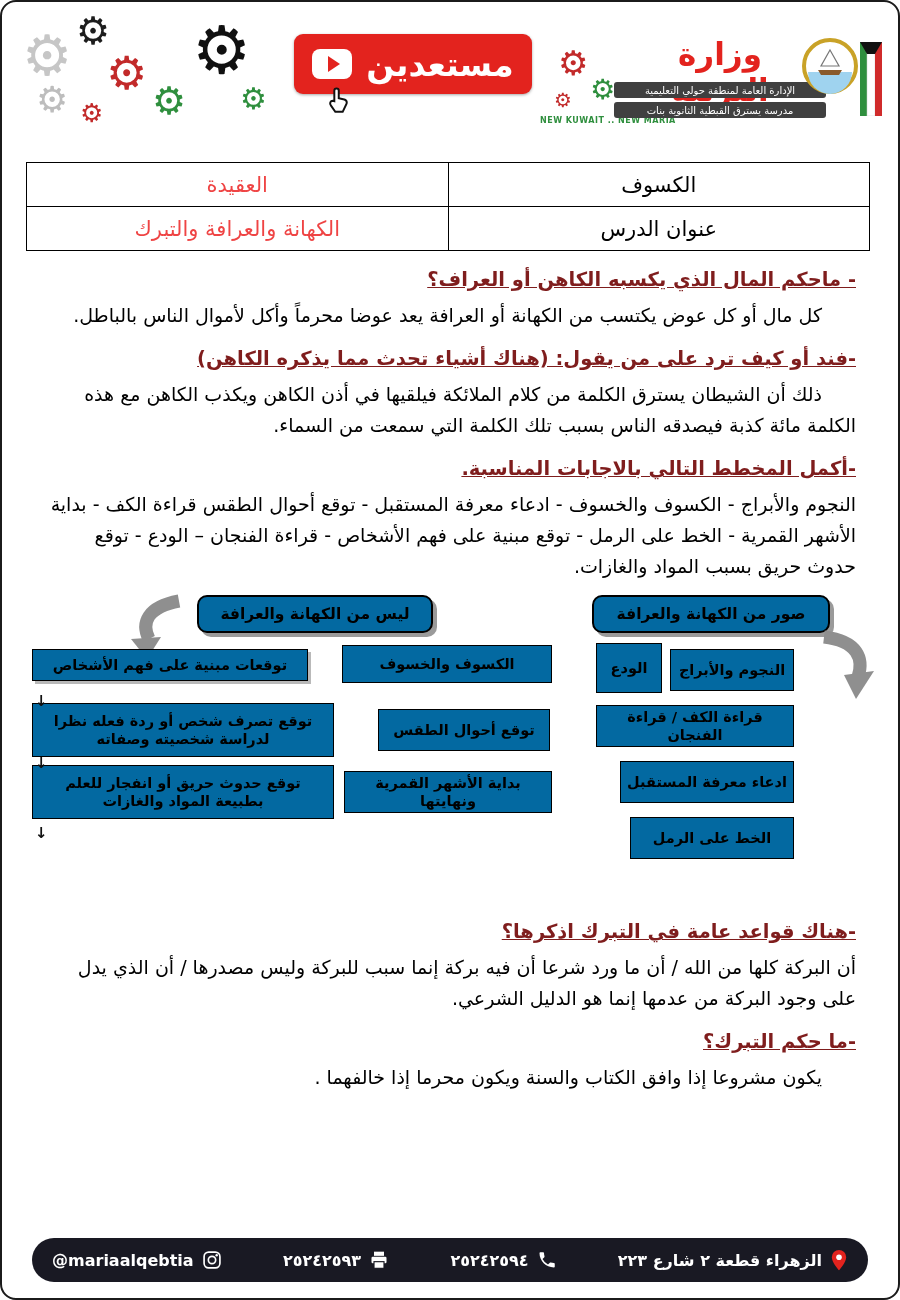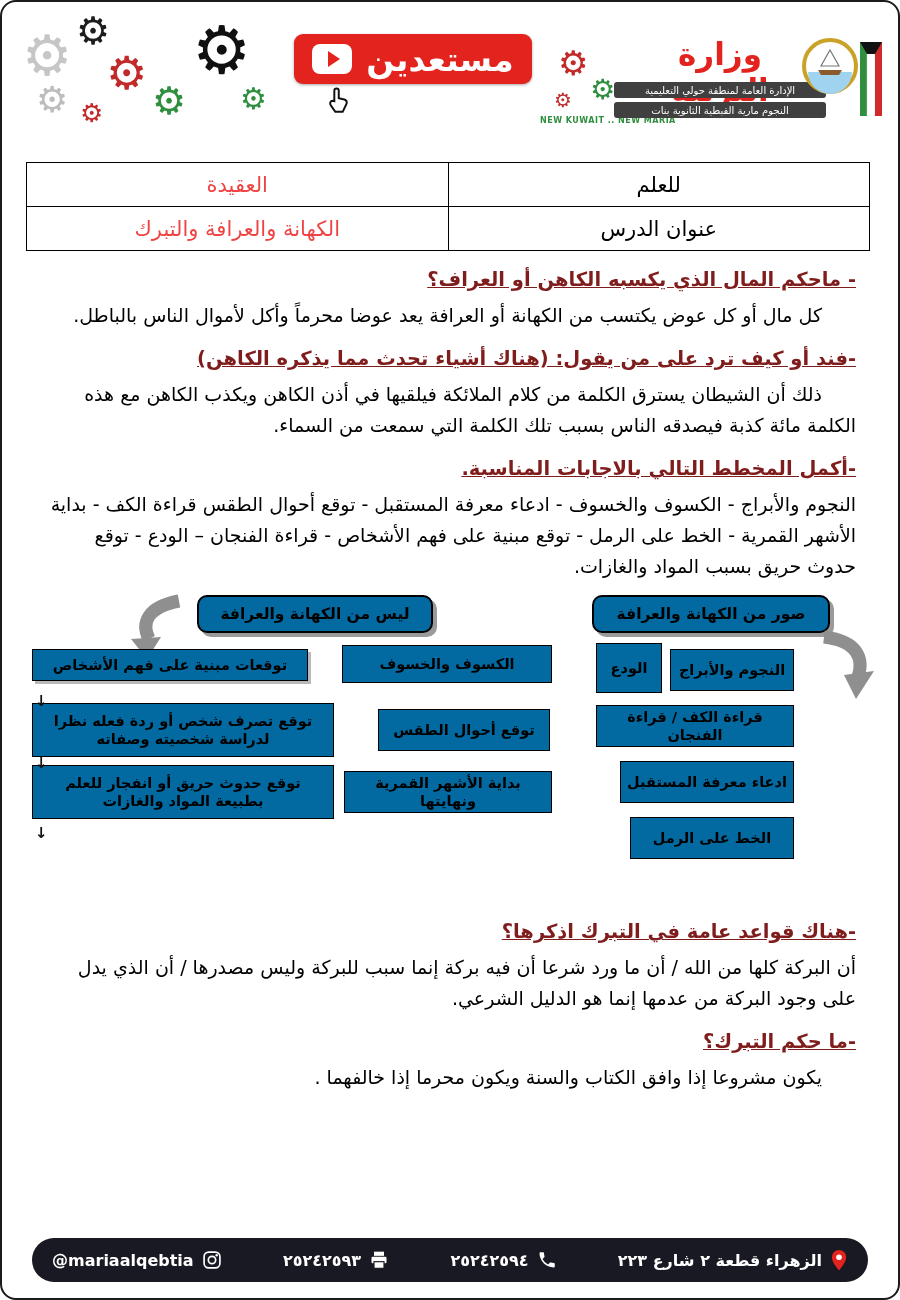--- a/index.html
+++ b/index.html
@@ -2,21 +2,21 @@
 <html lang="ar" dir="rtl"><head>
 <meta charset="utf-8">
 <style>
   html,body{margin:0;padding:0;width:900px;height:1300px;background:#fff;overflow:hidden;}
   *{box-sizing:border-box;}
   .page{position:absolute;inset:0;background:#fff;border:2px solid #1b1b1b;border-radius:16px;
         font-family:"DejaVu Sans", sans-serif;color:#000;}
   
   .hdr{position:relative;height:132px;margin-top:18px;}
   .gear{position:absolute;line-height:1;user-select:none;}
-  .banner{position:absolute;left:292px;top:14px;width:238px;height:50px;background:#e3231e;
+  .banner{position:absolute;left:292px;top:14px;width:238px;height:60px;background:#e3231e;
           border-radius:9px;display:flex;align-items:center;justify-content:center;gap:14px;
           box-shadow:0 1px 3px rgba(0,0,0,.35);direction:ltr;}
   .play{width:40px;height:30px;background:#fff;border-radius:8px;display:flex;align-items:center;justify-content:center;}
   .play .tri{width:0;height:0;border-left:12px solid #e3231e;border-top:8px solid transparent;border-bottom:8px solid transparent;margin-left:3px;}
   .banner .btxt{color:#fff;font-weight:bold;font-size:33px;direction:rtl;}
   .hand{position:absolute;left:322px;top:66px;}
   .slogan{position:absolute;left:538px;top:96px;font-size:8px;font-weight:bold;color:#2f8f3e;letter-spacing:.5px;}
   .logo-title{position:absolute;left:628px;top:16px;width:180px;text-align:center;color:#e3231e;
               font-size:31px;font-weight:bold;}
   .strip{position:absolute;left:612px;width:212px;height:16px;background:#404040;color:#fff;
@@ -78,39 +78,39 @@
       <path d="M10 2c1 0 1.8.8 1.8 1.8V10l4.5 1c1.2.3 2 1.3 2 2.5 0 .5-.1 1-.4 1.4L15 21H9l-3.5-5C4 14 5 12 7 12l1.2.3V3.8C8.2 2.8 9 2 10 2z" fill="#ffffff" stroke="#111" stroke-width="1.6"></path>
     </svg>
 
     <span class="gear" style="left:556px;top:26px;font-size:34px;color:#c22a2a">⚙</span>
     <span class="gear" style="left:588px;top:56px;font-size:28px;color:#2f8f3e">⚙</span>
     <span class="gear" style="left:552px;top:70px;font-size:20px;color:#c22a2a">⚙</span>
     <div class="slogan">NEW KUWAIT .. NEW MARIA</div>
 
     <div class="logo-title">وزارة التربية</div>
     <div class="strip s1">الإدارة العامة لمنطقة حولي التعليمية</div>
-    <div class="strip s2">النجوم مارية القبطية الثانوية بنات</div>
+    <div class="strip s2">مدرسة يسترق القبطية الثانوية بنات</div>
     <svg class="emblem" width="56" height="56" viewBox="0 0 56 56">
       <circle cx="28" cy="28" r="26" fill="#fff" stroke="#c9a227" stroke-width="4"></circle>
       <path d="M6 34h44a22 22 0 0 1-44 0z" fill="#9fd3ef"></path>
       <path d="M28 12l9 16H19z" fill="#fff" stroke="#777" stroke-width="1.2"></path>
       <path d="M16 32h24l-3 5H19z" fill="#8a5a2b"></path>
     </svg>
     <svg class="flag" width="22" height="74" viewBox="0 0 22 74">
       <rect x="0" y="0" width="7" height="74" fill="#2f8f3e"></rect>
       <rect x="7" y="0" width="8" height="74" fill="#ffffff" stroke="#ccc" stroke-width=".5"></rect>
       <rect x="15" y="0" width="7" height="74" fill="#d02b2b"></rect>
       <path d="M0 0h22L15 12H7z" fill="#111"></path>
     </svg>
   </div>
 
   <table class="info-table">
     <tbody>
         <tr>
-      <td class="lbl">للعلم</td>
+      <td class="lbl">الكسوف</td>
       <td class="val">العقيدة</td>
     </tr>
     <tr>
       <td class="lbl">عنوان الدرس</td>
       <td class="val">الكهانة والعرافة والتبرك</td>
     </tr>
   </tbody>
     </table>
 
   <div class="main">

